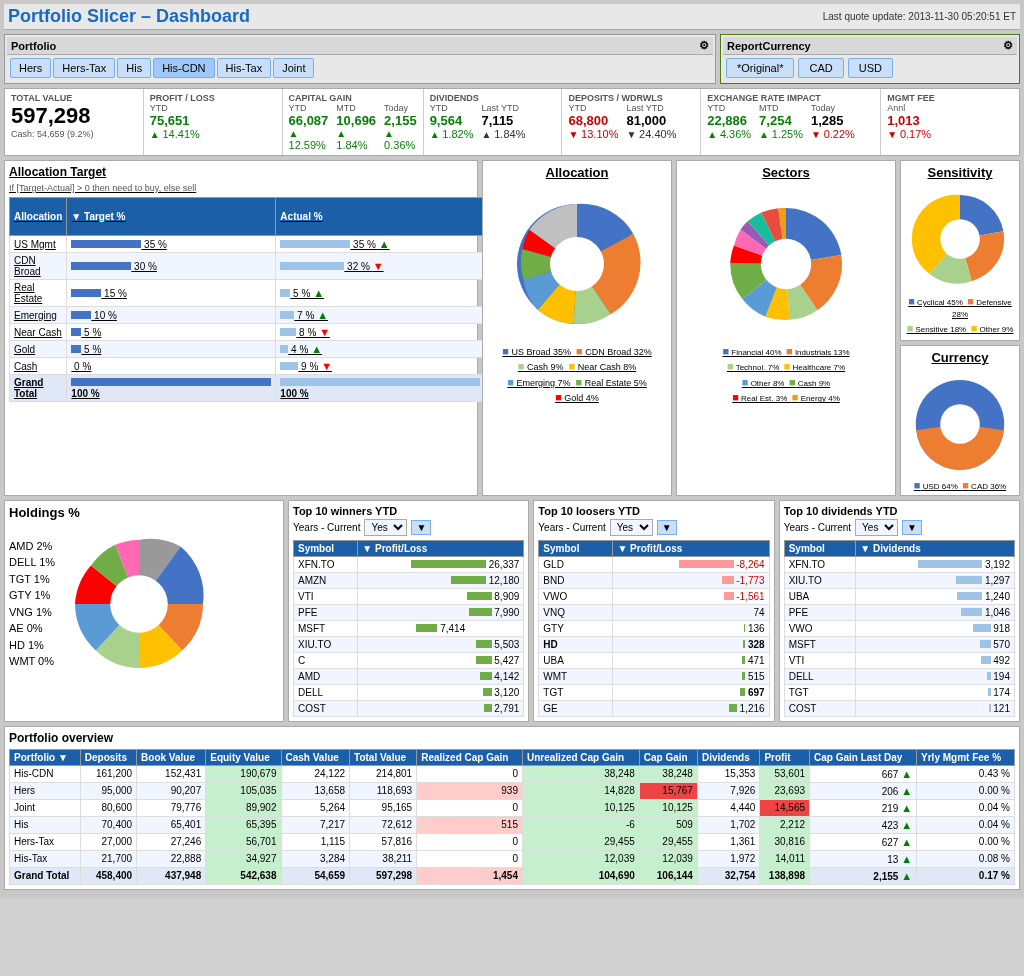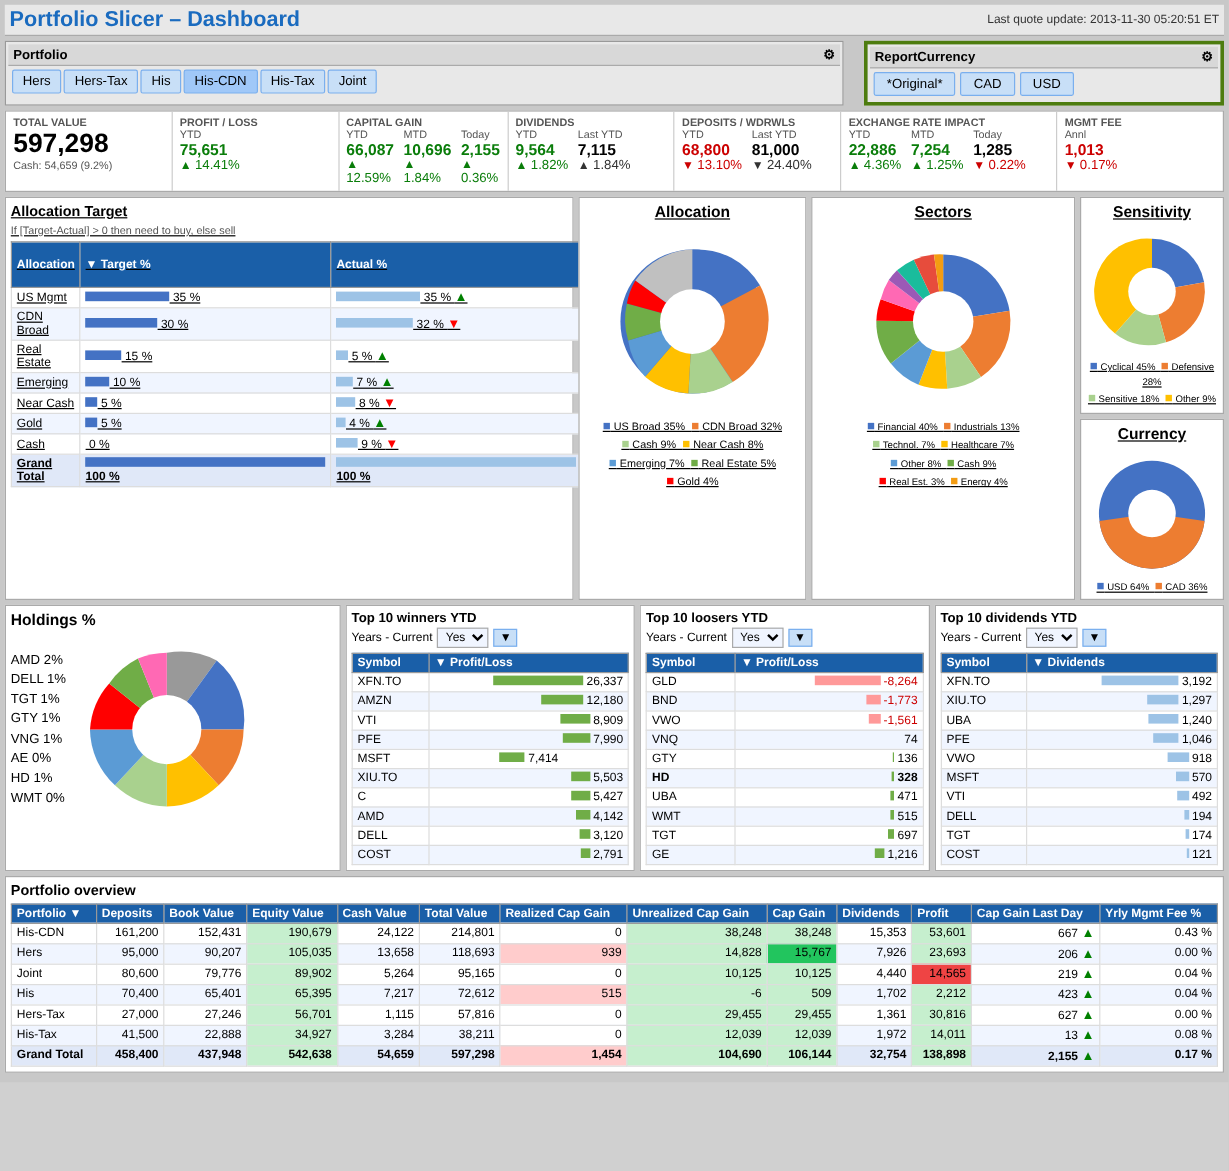--- a/index.html
+++ b/index.html
@@ -12,21 +12,21 @@
     .header-title { font-size: 18px; font-weight: bold; color: #1a6bbf; flex: 1; }
     .header-update { font-size: 10px; color: #333; margin-left: 10px; }
     
     
     .selectors-row { display: flex; gap: 4px; margin: 4px 0; }
     .selector-box { flex: 1; background: #e8e8e8; border: 1px solid #999; padding: 2px; }
     .selector-box-label { font-weight: bold; font-size: 11px; padding: 2px 4px; background: #d8d8d8; border-bottom: 1px solid #aaa; display: flex; justify-content: space-between; align-items: center; }
     .portfolio-tabs { display: flex; gap: 2px; padding: 3px; }
     .portfolio-tab { background: #c8dff7; border: 1px solid #7aafee; padding: 3px 8px; cursor: pointer; font-size: 11px; border-radius: 2px; }
     .portfolio-tab.active { background: #a0c8f8; }
-    .report-currency-box { background: #e8e8e8; border: 3px solid #4d7c0f; padding: 2px; min-width: 300px; margin-left: 13px; }
+    .report-currency-box { background: #e8e8e8; border: 1px solid #4d7c0f; padding: 2px; min-width: 300px; }
     .currency-tabs { display: flex; gap: 4px; padding: 3px; }
     .currency-tab { background: #c8dff7; border: 1px solid #7aafee; padding: 3px 10px; cursor: pointer; font-size: 11px; border-radius: 2px; }
     
     
     .stats-row { display: flex; background: #fff; border: 1px solid #aaa; margin: 4px 0; }
     .stat-box { border-right: 1px solid #ccc; padding: 4px 6px; flex: 1; }
     .stat-box:last-child { border-right: none; }
     .stat-label { font-size: 9px; color: #555; font-weight: bold; text-transform: uppercase; }
     .stat-value-big { font-size: 22px; font-weight: bold; color: #000; }
     .stat-value { font-size: 13px; font-weight: bold; }
@@ -556,21 +556,21 @@
     </td>
   </tr>
             <tr style="background: rgb(240, 245, 255);">
     <td>WMT</td>
     <td style="text-align:right;color:#000;">
       <span style="background:#70ad47;display:inline-block;height:8px;width:3px;"></span> 515
     </td>
   </tr>
             <tr style="background: rgb(255, 255, 255);">
     <td>TGT</td>
-    <td style="text-align:right;color:#000;">
+    <td style="text-align:right;color:#000;font-weight:bold;">
       <span style="background:#70ad47;display:inline-block;height:8px;width:5px;"></span> 697
     </td>
   </tr>
             <tr style="background: rgb(240, 245, 255);">
     <td>GE</td>
     <td style="text-align:right;color:#000;">
       <span style="background:#70ad47;display:inline-block;height:8px;width:8px;"></span> 1,216
     </td>
   </tr>
           </tbody>
@@ -697,21 +697,21 @@
   </tr>
           <tr style="background: rgb(240, 245, 255);">
     <td style="text-align:left;font-weight:normal">Hers</td>
     <td>95,000</td>
     <td>90,207</td>
     <td style="background:#c6efce;">105,035</td>
     <td>13,658</td>
     <td>118,693</td>
     <td style="background:#ffcccc">939</td>
     <td style="background:#c6efce;">14,828</td>
-    <td style="background:#22c55e;">15,767</td>
+    <td style="background:#ef4444;">15,767</td>
     <td>7,926</td>
     <td style="background:#c6efce;">23,693</td>
     <td>206 <span style="color:green">▲</span></td>
     <td>0.00 %</td>
   </tr>
           <tr style="background: rgb(255, 255, 255);">
     <td style="text-align:left;font-weight:normal">Joint</td>
     <td>80,600</td>
     <td>79,776</td>
     <td style="background:#c6efce;">89,902</td>
@@ -750,21 +750,21 @@
     <td style="background:#fff">0</td>
     <td style="background:#c6efce;">29,455</td>
     <td style="background:#c6efce;">29,455</td>
     <td>1,361</td>
     <td style="background:#c6efce;">30,816</td>
     <td>627 <span style="color:green">▲</span></td>
     <td>0.00 %</td>
   </tr>
           <tr style="background: rgb(240, 245, 255);">
     <td style="text-align:left;font-weight:normal">His-Tax</td>
-    <td>41,500</td>
+    <td>21,700</td>
     <td>22,888</td>
     <td style="background:#c6efce;">34,927</td>
     <td>3,284</td>
     <td>38,211</td>
     <td style="background:#fff">0</td>
     <td style="background:#c6efce;">12,039</td>
     <td style="background:#c6efce;">12,039</td>
     <td>1,972</td>
     <td style="background:#c6efce;">14,011</td>
     <td>13 <span style="color:green">▲</span></td>

